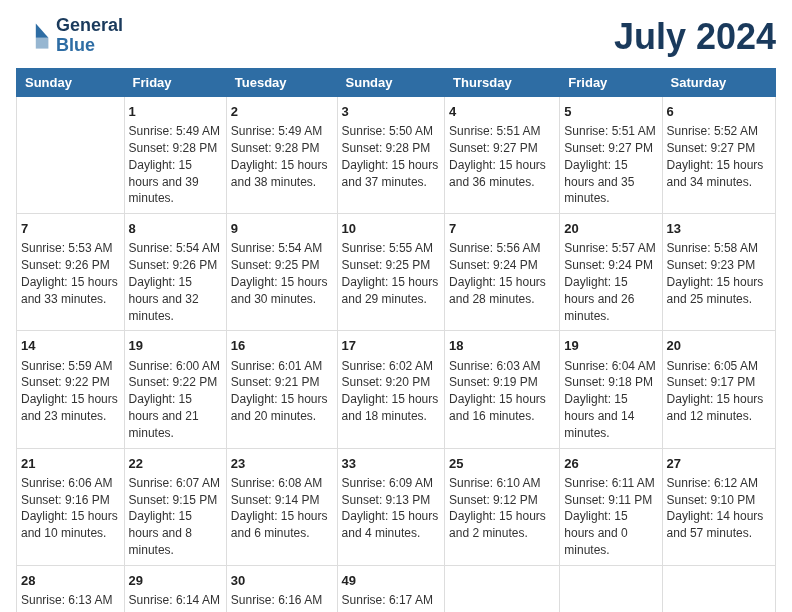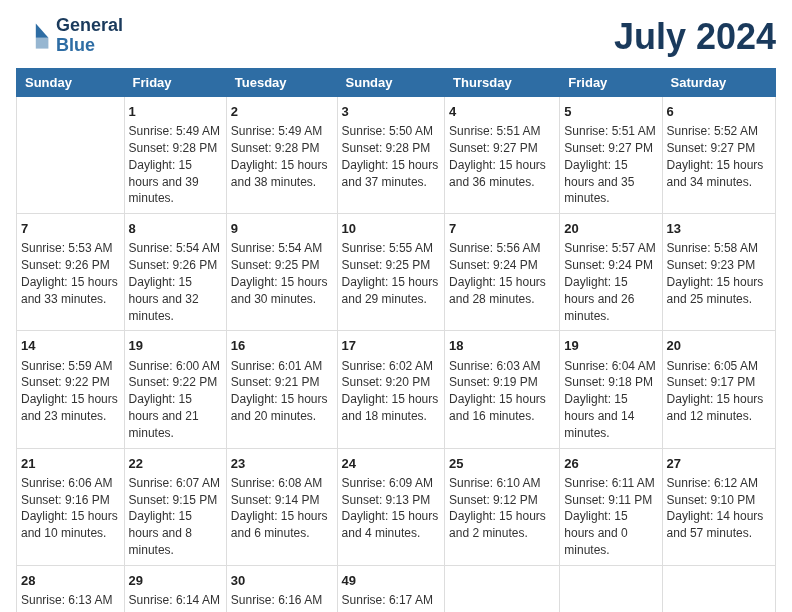--- a/index.html
+++ b/index.html
@@ -212,21 +212,21 @@
         </td>
         <td>
           <span class="day-num">22</span>
           <div class="day-info">Sunrise: 6:07 AM<br>Sunset: 9:15 PM<br>Daylight: 15 hours and 8 minutes.</div>
         </td>
         <td>
           <span class="day-num">23</span>
           <div class="day-info">Sunrise: 6:08 AM<br>Sunset: 9:14 PM<br>Daylight: 15 hours and 6 minutes.</div>
         </td>
         <td>
-          <span class="day-num">24</span>
+          <span class="day-num">33</span>
           <div class="day-info">Sunrise: 6:09 AM<br>Sunset: 9:13 PM<br>Daylight: 15 hours and 4 minutes.</div>
         </td>
         <td>
           <span class="day-num">25</span>
           <div class="day-info">Sunrise: 6:10 AM<br>Sunset: 9:12 PM<br>Daylight: 15 hours and 2 minutes.</div>
         </td>
         <td>
           <span class="day-num">26</span>
           <div class="day-info">Sunrise: 6:11 AM<br>Sunset: 9:11 PM<br>Daylight: 15 hours and 0 minutes.</div>
         </td>

